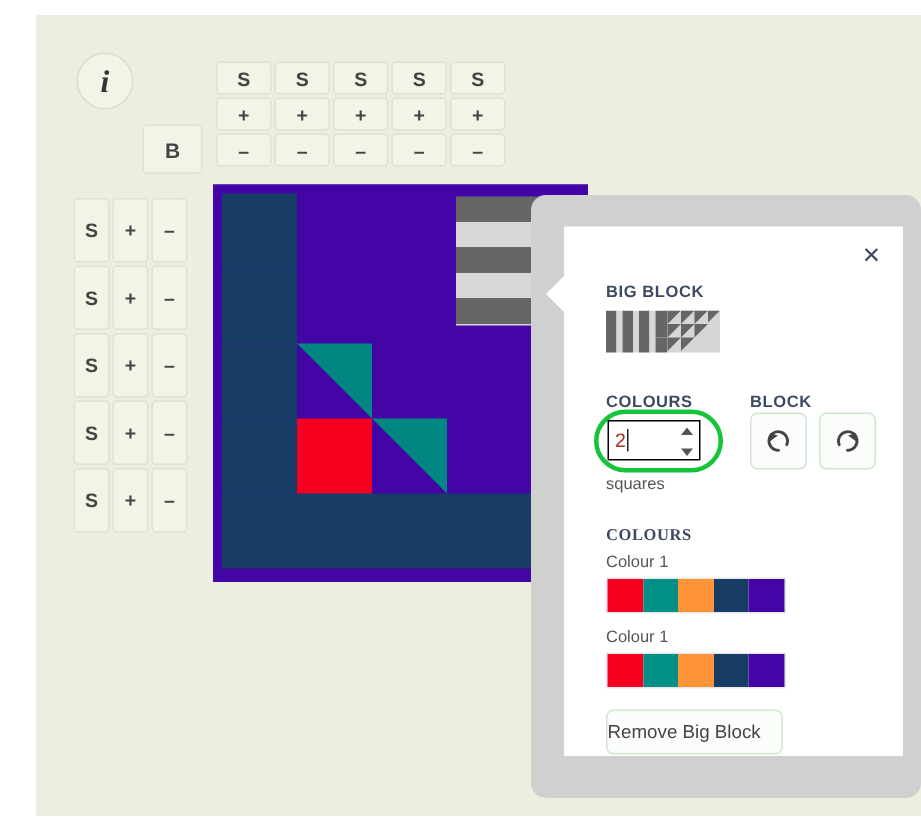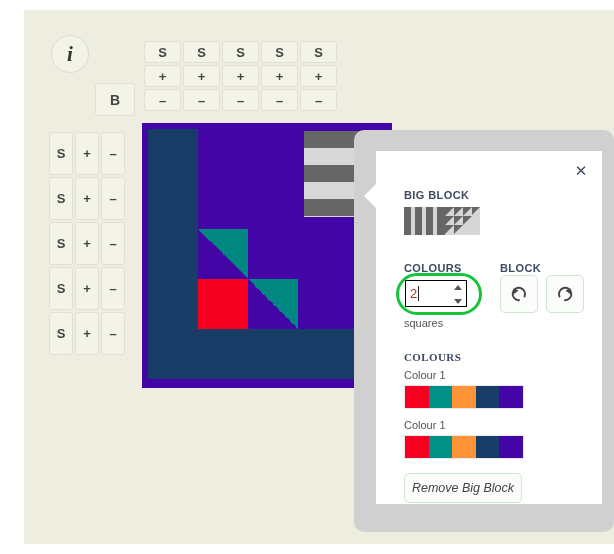--- a/index.html
+++ b/index.html
@@ -308,23 +308,22 @@
     top: 322px;
     width: 118px;
     height: 30px;
     border: 1px solid #cfe6cf;
     border-radius: 5px;
     background: #fbfdfb;
     color: #444444;
     font-size: 12.5px;
     display: flex;
     align-items: center;
-    justify-content: center;
-    box-sizing: border-box;
-    font-style: italic;
+    justify-content: flex-start;
+    box-sizing: border-box;
   }
 </style>
 </head>
 <body>
 
 <div id="app">
 
   <div id="info-btn">
     <span>i</span>
   </div>

